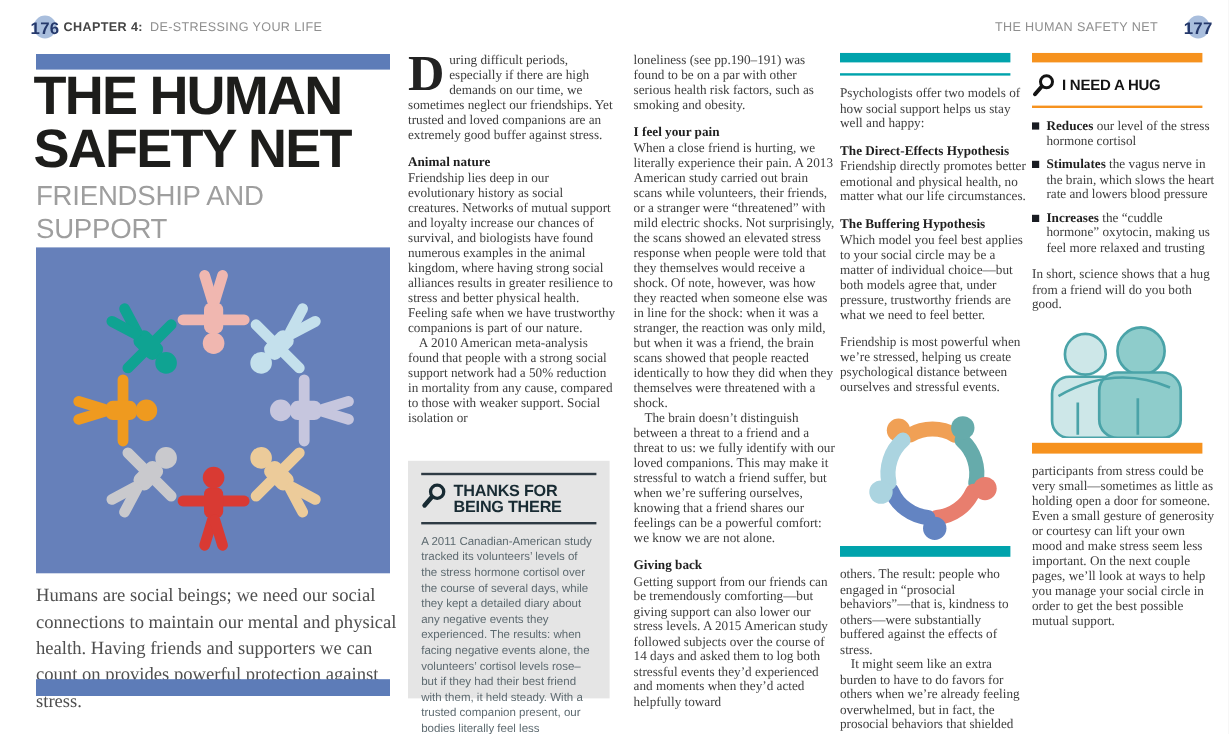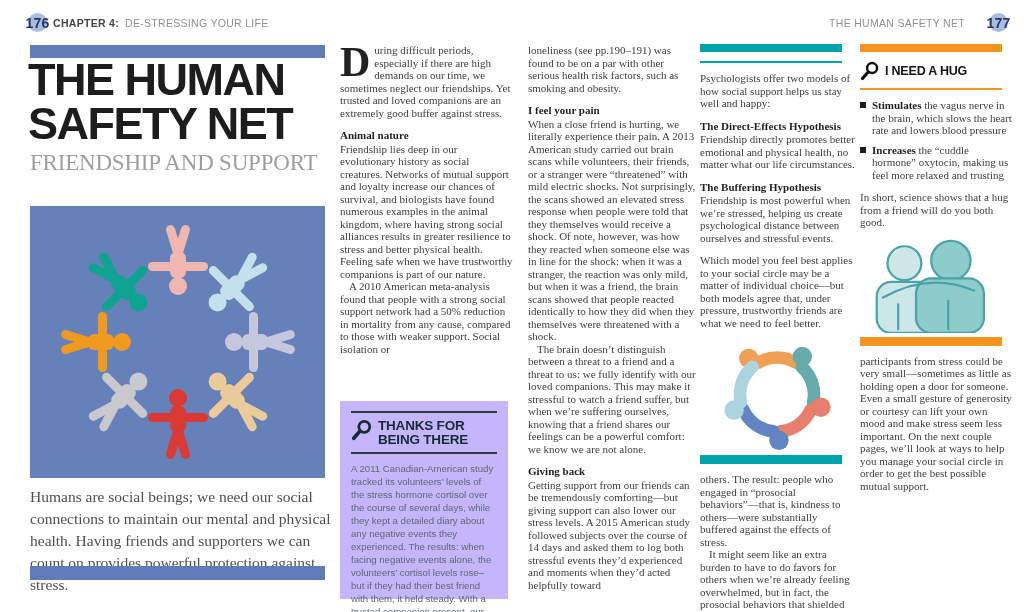--- a/index.html
+++ b/index.html
@@ -22,21 +22,21 @@
   .sect { color:#8f8f8f; }
 
   
   .bar-blue { background:#5d7cb8; }
   .bar-top   { left:30px; top:45px;  width:295px; height:13px; }
   .bar-bot   { left:30px; top:566px; width:295px; height:14px; }
   .big-title { left:28px; top:58px; width:300px;
                font-family:"Liberation Sans", sans-serif; font-weight:700;
                font-size:45px; line-height:44px; letter-spacing:-1.5px; color:#1d1d1b; }
   .sub-title { left:30px; top:150px; width:300px;
-               font-family:Liberation Serif, serif; font-weight:400;
+               font-family:Liberation Sans, sans-serif; font-weight:400;
                font-size:23px; letter-spacing:-0.2px; color:#9e9e9e; }
   .illus-box { left:30px; top:206px; width:295px; height:272px; }
   .intro-p   { left:30px; top:486px; width:303px;
                font-size:15.5px; line-height:1.42; color:#4f4f4f; }
 
   
   .bodycol { font-size:11px; line-height:12.5px; color:#3d3d3d; overflow:hidden; }
   .bodycol p { margin:0 0 10px; }
   .bodycol p.tight { margin-bottom:0; }
   .bodycol p.ind { text-indent:9px; margin-top:0; }
@@ -55,21 +55,21 @@
   .orange { background:#f6921e; }
   .head-row { display:flex; align-items:flex-start; gap:5px;
               font-family:"Liberation Sans", sans-serif; }
   .head-row h2 { font-size:12.5px; line-height:13px; letter-spacing:-0.2px;
                  color:#141414; font-weight:700; }
   .rule { width:142px; border-bottom:2px solid; margin:7px 0 9px; }
   .rule.tealln { border-color:#00a3ac; }
   .rule.orgln  { border-color:#f6921e; }
 
   .thanks { left:340px; top:384px; width:168px; height:198px;
-            background:#c4b5fd; padding:10px 11px;margin-top:17px; }
+            background:#e5e5e5; padding:10px 11px; }
   .thanks .trule { border-bottom:2px solid #2e3b44; margin:0 0 6px; }
   .thanks .trule2 { border-bottom:2px solid #2e3b44; margin:6px 0 8px; }
   .thanks h2 { font-family:"Liberation Sans", sans-serif; font-size:13.5px;
                line-height:13.5px; color:#182b33; letter-spacing:-0.2px; }
   .thanks .body { font-family:"Liberation Sans", sans-serif; font-size:9.6px;
                   line-height:13px; color:#5d6a70; }
 
   .blist { list-style:none; margin:0 0 10px; }
   .blist li { display:flex; gap:6px; margin-bottom:7px; }
   .blist .sq { width:6px; height:6px; background:#191c22; margin-top:3px; flex:none; }
@@ -198,22 +198,22 @@
     <p class="tight">Getting support from our friends can be tremendously comforting—but giving support can also lower our stress levels. A 2015 American study followed subjects over the course of 14 days and asked them to log both stressful events they’d experienced and moments when they’d acted helpfully toward</p>
   </div>
 
   <div class="abs bodycol col3">
     <div class="accent-bar teal"></div>
     <div class="rule tealln"></div>
     <p>Psychologists offer two models of how social support helps us stay well and happy:</p>
     <p class="shead tight">The Direct-Effects Hypothesis</p>
     <p>Friendship directly promotes better emotional and physical health, no matter what our life circumstances.</p>
     <p class="shead tight">The Buffering Hypothesis</p>
+    <p>Which model you feel best applies to your social circle may be a matter of individual choice—but both models agree that, under pressure, trustworthy friends are what we need to feel better.</p>
     <p>Friendship is most powerful when we’re stressed, helping us create psychological distance between ourselves and stressful events.</p>
-    <p>Which model you feel best applies to your social circle may be a matter of individual choice—but both models agree that, under pressure, trustworthy friends are what we need to feel better.</p>
 
     <svg class="illus-mid" width="150" height="112" viewBox="0 0 150 115">
       <circle cx="75" cy="57" r="38" fill="none" stroke="#f0a055" stroke-width="13" stroke-dasharray="40 199" stroke-linecap="round" transform="rotate(-120 75 57)"></circle>
       <circle cx="46" cy="20" r="10" fill="#f0a055"></circle>
       <circle cx="75" cy="57" r="38" fill="none" stroke="#66abab" stroke-width="13" stroke-dasharray="40 199" stroke-linecap="round" transform="rotate(-48 75 57)"></circle>
       <circle cx="101" cy="18" r="10" fill="#66abab"></circle>
       <circle cx="75" cy="57" r="38" fill="none" stroke="#e87e6e" stroke-width="13" stroke-dasharray="40 199" stroke-linecap="round" transform="rotate(24 75 57)"></circle>
       <circle cx="120" cy="70" r="10" fill="#e87e6e"></circle>
       <circle cx="75" cy="57" r="38" fill="none" stroke="#6384c2" stroke-width="13" stroke-dasharray="40 199" stroke-linecap="round" transform="rotate(96 75 57)"></circle>
       <circle cx="77" cy="104" r="10" fill="#6384c2"></circle>
@@ -232,20 +232,24 @@
       <svg width="20" height="20" viewBox="0 0 24 24">
         <circle cx="14.5" cy="8.5" r="6" fill="none" stroke="#141414" stroke-width="3"></circle>
         <line x1="9.5" y1="13.5" x2="3" y2="21" stroke="#141414" stroke-width="4" stroke-linecap="round"></line>
       </svg>
       <h2 style="margin-top:4px;">I NEED A HUG</h2>
     </div>
     <div class="rule orgln"></div>
     <ul class="blist">
       <li>
           <span class="sq"></span>
+          <span><b>Reduces</b><span> our level of the stress hormone cortisol</span></span>
+        </li>
+      <li>
+          <span class="sq"></span>
           <span><b>Stimulates</b><span> the vagus nerve in the brain, which slows the heart rate and lowers blood pressure</span></span>
         </li>
       <li>
           <span class="sq"></span>
           <span><b>Increases</b><span> the “cuddle hormone” oxytocin, making us feel more relaxed and trusting</span></span>
         </li>
     </ul>
     <p>In short, science shows that a hug from a friend will do you both good.</p>
 
     <svg class="illus-mid" width="134" height="94" viewBox="0 0 150 105" style="margin-left:6px;">

